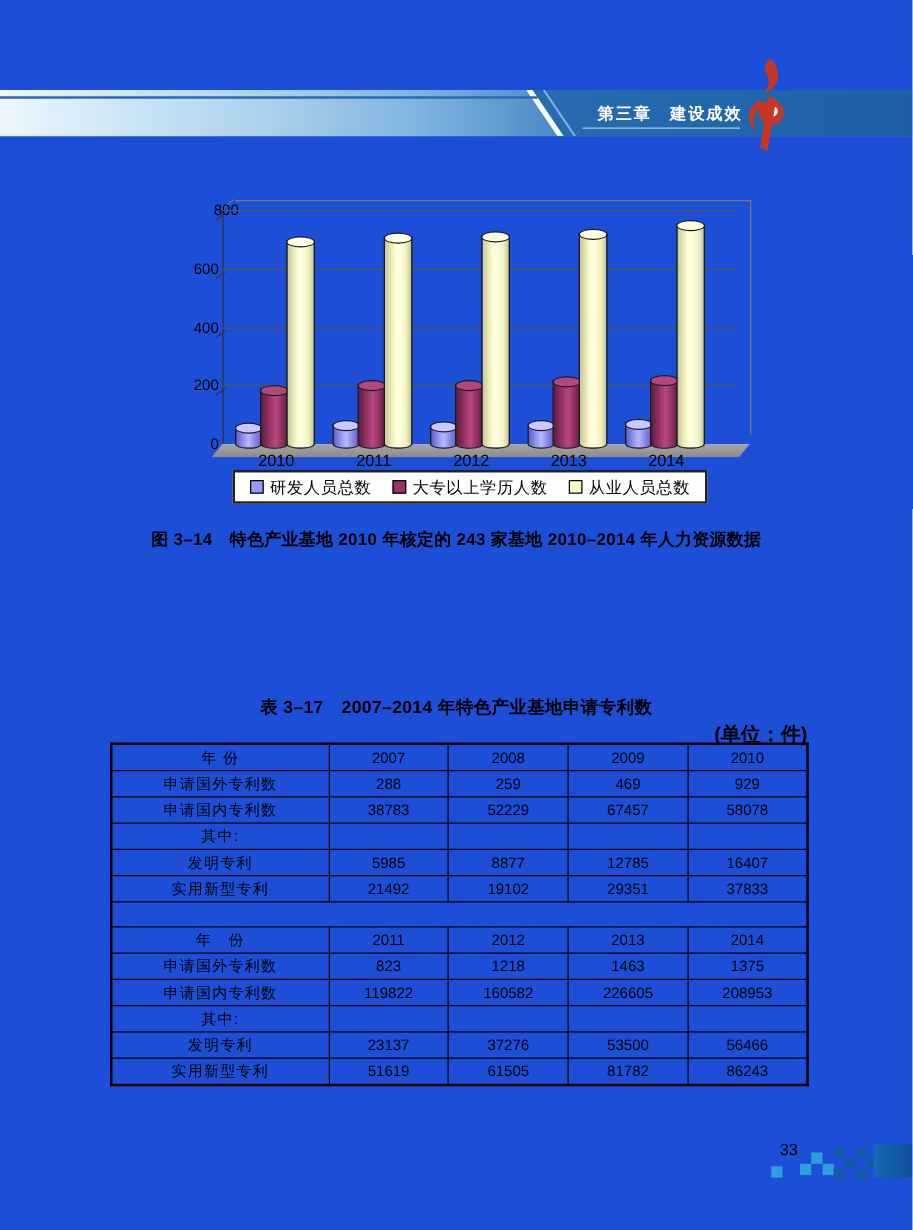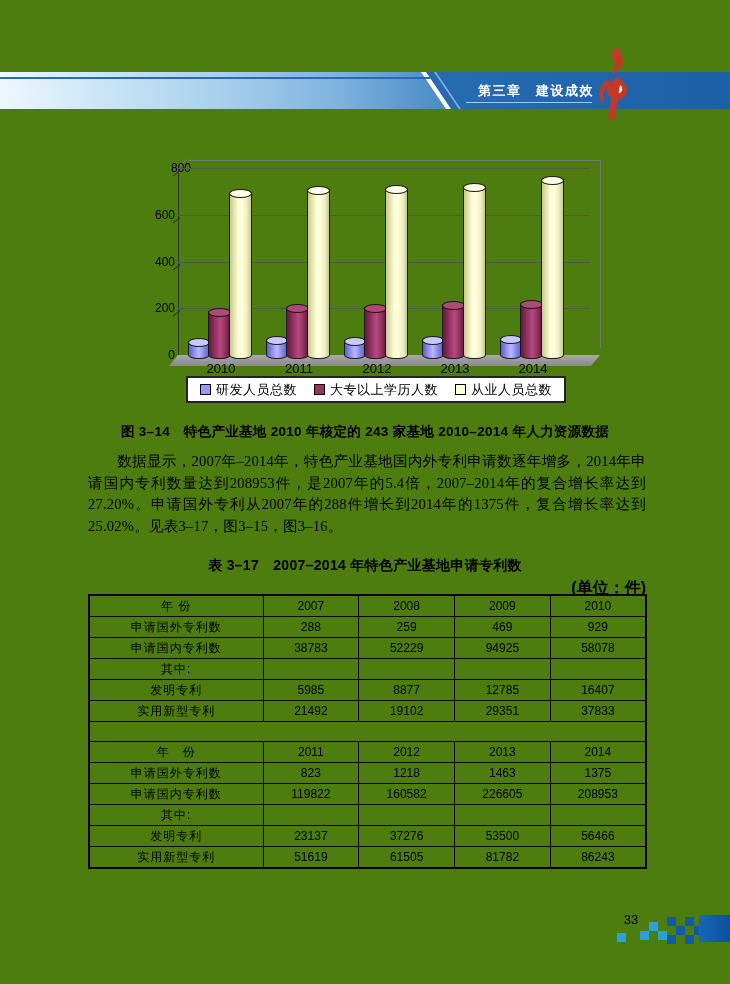--- a/index.html
+++ b/index.html
@@ -1,16 +1,16 @@
 <!DOCTYPE html>
 <html lang="zh"><head>
 <meta charset="utf-8">
 <style>
   html,body{margin:0;padding:0;background:#fff;}
-  .page{position:relative;width:730px;height:984px;background:#4d7c0f;overflow:hidden;
+  .page{position:relative;width:730px;height:984px;background:#1d4ed8;overflow:hidden;
         font-family:"Liberation Sans","DejaVu Sans",sans-serif;color:#000;}
 
   
   .hdr{position:absolute;left:0;top:72px;width:730px;height:37px;}
   .hdr-base{position:absolute;inset:0;
      background:linear-gradient(90deg,#eef7fd 0%,#cbe5f6 14%,#a9d0ec 30%,#7fb3df 46%,#5592cb 58%,#3a80c0 66%);}
   .hdr-gap{position:absolute;inset:0;background:#ffffff;
      clip-path:polygon(421px 0,100% 0,100% 100%,446px 100%);}
   .hdr-dark{position:absolute;inset:0;
      background:linear-gradient(90deg,#3f86c6 0%,#2b70b4 45%,#1c60a7 100%);
@@ -180,21 +180,20 @@
       <div class="cyl" style="left: 365px; top: 158px; width: 21px; height: 54px; background: linear-gradient(90deg, rgb(95, 27, 60) 0%, rgb(166, 58, 114) 40%, rgb(180, 74, 128) 55%, rgb(142, 47, 93) 80%, rgb(95, 27, 60) 100%);">
         <div class="cap" style="background: rgb(178, 72, 120);"></div>
       </div>
       <div class="cyl" style="left: 386px; top: 34px; width: 21px; height: 178px; background: linear-gradient(90deg, rgb(200, 200, 148) 0%, rgb(255, 255, 212) 40%, rgb(255, 255, 226) 55%, rgb(240, 240, 192) 80%, rgb(200, 200, 148) 100%);">
         <div class="cap" style="background: rgb(255, 255, 232);"></div>
       </div>
       <div class="xlab" style="left: 346px;">2014</div>
     </div>
 
   <div class="caption">图 3–14　特色产业基地 2010 年核定的 243 家基地 2010–2014 年人力资源数据</div>
-  <div class="para">数据显示，2007年–2014年，特色产业基地国内外专利申请数逐年增多，2014年申请国内专利数量达到208953件，是2007年的5.4倍，2007–2014年的复合增长率达到27.20%。申请国外专利从2007年的288件增长到2014年的1375件，复合增长率达到25.02%。见表3–17，图3–15，图3–16。</div>
 
   <div class="tbl-title">表 3–17　2007–2014 年特色产业基地申请专利数</div>
   <div class="unit">(单位：件)</div>
   <table class="ptable">
     <colgroup>
       <col style="width:174px">
         <col style="width:95.75px">
         <col style="width:95.75px">
       <col style="width:95.75px">
         <col style="width:95.75px">
@@ -211,21 +210,21 @@
           <td class="lbl">申请国外专利数</td>
           <td>288</td>
           <td>259</td>
           <td>469</td>
           <td>929</td>
         </tr>
         <tr>
           <td class="lbl">申请国内专利数</td>
           <td>38783</td>
           <td>52229</td>
-          <td>94925</td>
+          <td>67457</td>
           <td>58078</td>
         </tr>
         <tr>
           <td class="lbl">其中:</td>
           <td></td>
           <td></td>
           <td></td>
           <td></td>
         </tr>
         <tr>

